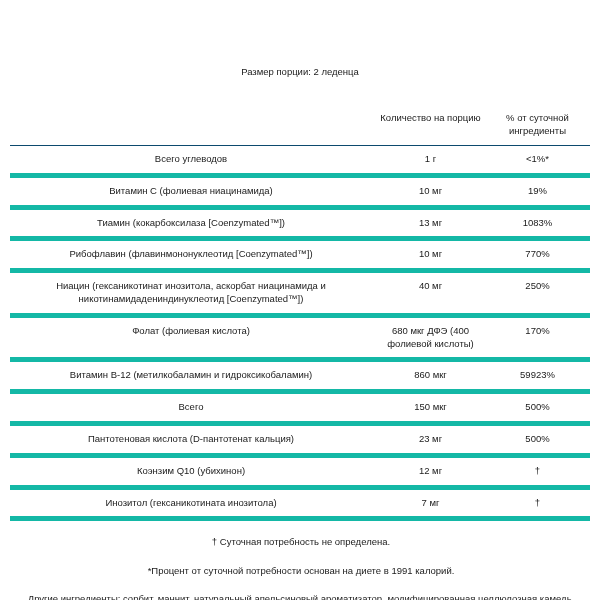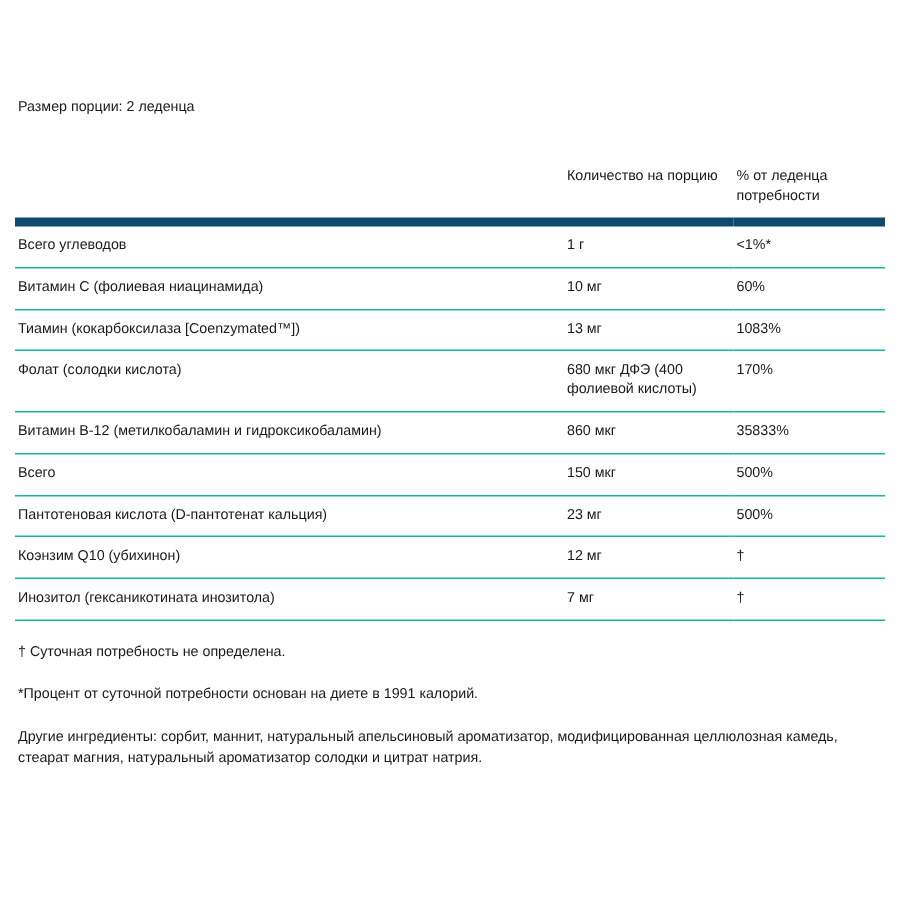--- a/index.html
+++ b/index.html
@@ -13,45 +13,46 @@
     font-family: "Liberation Sans", sans-serif;
     color: #1a1a1a;
     overflow: hidden;
   }
   .page {
     position: relative;
     width: 600px;
     height: 600px;
     box-sizing: border-box;
     padding: 0 10px;
+    text-align: center;
   }
   .supplement-block {
     padding-top: 62px;
   }
   table.facts {
     width: 580px;
     border-collapse: collapse;
     table-layout: fixed;
     font-size: 9.5px;
   }
   table.facts td {
     border-top: 1px solid #d9d9d9;
-    border-bottom: 1px solid #14b8a6;
+    border-bottom: 5px solid #14b8a6;
     padding: 7px 6px 7px 2px;
     vertical-align: top;
     line-height: 1.35;
     color: #1a1a1a;
   }
   table.facts tr.no-rule td {
     border-top: none;
     border-bottom: none;
   }
   table.facts tr.head-rule td {
     border-top: none;
-    border-bottom: 6px solid #0c4a6e;
+    border-bottom: 1px solid #0c4a6e;
   }
   .col-name { width: 366px; }
   .col-amount { width: 113px; }
   .col-dv { width: 101px; }
 
   .serving-line {
     font-size: 9.5px;
     padding: 3px 2px;
     line-height: 1.4;
   }
@@ -87,46 +88,56 @@
       </colgroup>
       <tbody>
         <tr class="spacer-row no-rule">
           <td></td>
           <td></td>
           <td></td>
         </tr>
         <tr class="head-rule">
           <td></td>
           <td>Количество на порцию</td>
-          <td>% от леденца потребности</td>
+          <td>% от суточной ингредиенты</td>
         </tr>
         <tr>
           <td>Всего углеводов</td>
           <td>1 г</td>
           <td>&lt;1%*</td>
         </tr>
         <tr>
           <td>Витамин C (фолиевая ниацинамида)</td>
           <td>10 мг</td>
-          <td>60%</td>
+          <td>19%</td>
         </tr>
         <tr>
           <td>Тиамин (кокарбоксилаза [Coenzymated™])</td>
           <td>13 мг</td>
           <td>1083%</td>
         </tr>
         <tr>
-          <td>Фолат (солодки кислота)</td>
+          <td>Рибофлавин (флавинмононуклеотид [Coenzymated™])</td>
+          <td>10 мг</td>
+          <td>770%</td>
+        </tr>
+        <tr>
+          <td>Ниацин (гексаникотинат инозитола, аскорбат ниацинамида и никотинамидадениндинуклеотид [Coenzymated™])</td>
+          <td>40 мг</td>
+          <td>250%</td>
+        </tr>
+        <tr>
+          <td>Фолат (фолиевая кислота)</td>
           <td>680 мкг ДФЭ (400 фолиевой кислоты)</td>
           <td>170%</td>
         </tr>
         <tr>
           <td>Витамин B-12 (метилкобаламин и гидроксикобаламин)</td>
           <td>860 мкг</td>
-          <td>35833%</td>
+          <td>59923%</td>
         </tr>
         <tr>
           <td>Всего</td>
           <td>150 мкг</td>
           <td>500%</td>
         </tr>
         <tr>
           <td>Пантотеновая кислота (D-пантотенат кальция)</td>
           <td>23 мг</td>
           <td>500%</td>

